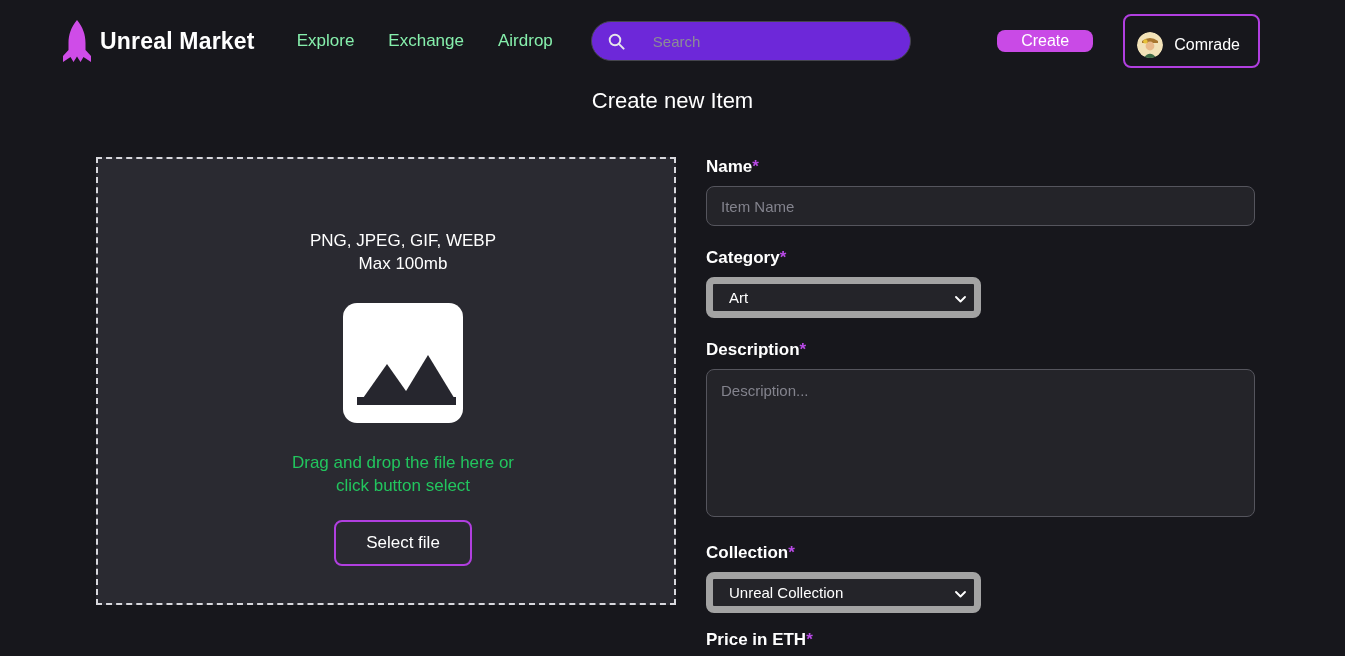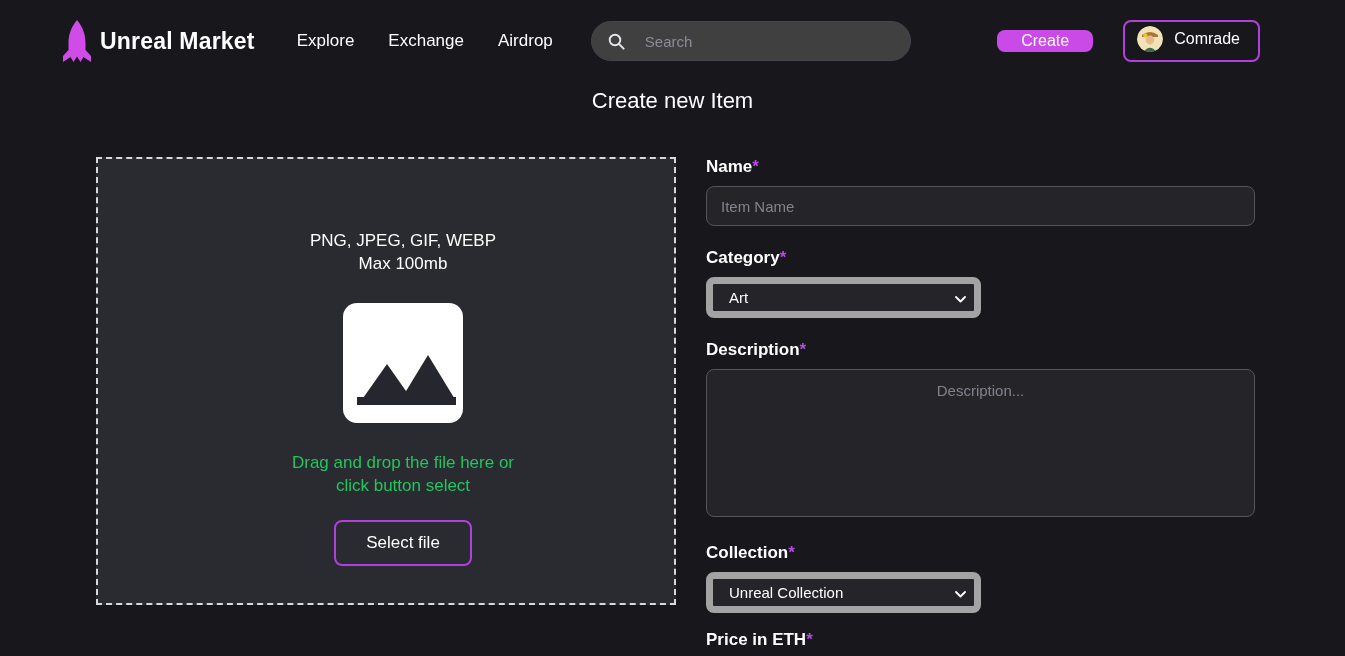--- a/index.html
+++ b/index.html
@@ -37,36 +37,36 @@
   }
 
   .nav {
     display: flex;
     align-items: center;
     gap: 34px;
     margin-right: 38px;
   }
   .nav-link {
     font-size: 17px;
-    color: #ffffff;
+    color: #86efac;
     text-decoration: none;
     white-space: nowrap;
     cursor: pointer;
   }
 
   .search-box {
     width: 320px;
     height: 40px;
     border: 1px solid #45454d;
     border-radius: 20px;
-    background: #404040;
+    background: #6d28d9;
     display: flex;
     align-items: center;
     padding: 0 16px;
-    gap: 20px;
+    gap: 28px;
   }
   .search-icon { width: 17px; height: 17px; flex: 0 0 auto; display: block; }
   .search-input {
     flex: 1;
     background: transparent;
     border: none;
     outline: none;
     color: #ffffff;
     font-family: "Liberation Sans", sans-serif;
     font-size: 15px;
@@ -89,21 +89,21 @@
     padding: 2px 24px;
     cursor: pointer;
   }
   .btn-account {
     background: #17171c;
     border: 2px solid #b13fe0;
     border-radius: 8px;
     color: #ffffff;
     font-family: "Liberation Sans", sans-serif;
     font-size: 16px;
-    padding: 4px 18px 8px 12px;
+    padding: 16px 18px 8px 12px;
     display: flex;
     align-items: center;
     gap: 11px;
     cursor: pointer;
   }
   .avatar {
     width: 26px; height: 26px;
     border-radius: 50%;
     flex: 0 0 auto;
     display: block;
@@ -213,21 +213,20 @@
     height: 148px;
     background: #242429;
     border: 1px solid #55555d;
     border-radius: 8px;
     color: #ffffff;
     font-family: "Liberation Sans", sans-serif;
     font-size: 15px;
     padding: 12px 14px;
     outline: none;
     resize: none;
-    text-align: center;
   }
   .textarea-input::placeholder { color: #83838d; }
 
   .select-wrap {
     position: relative;
     width: 275px;
     height: 41px;
   }
   .select-input {
     width: 100%;

